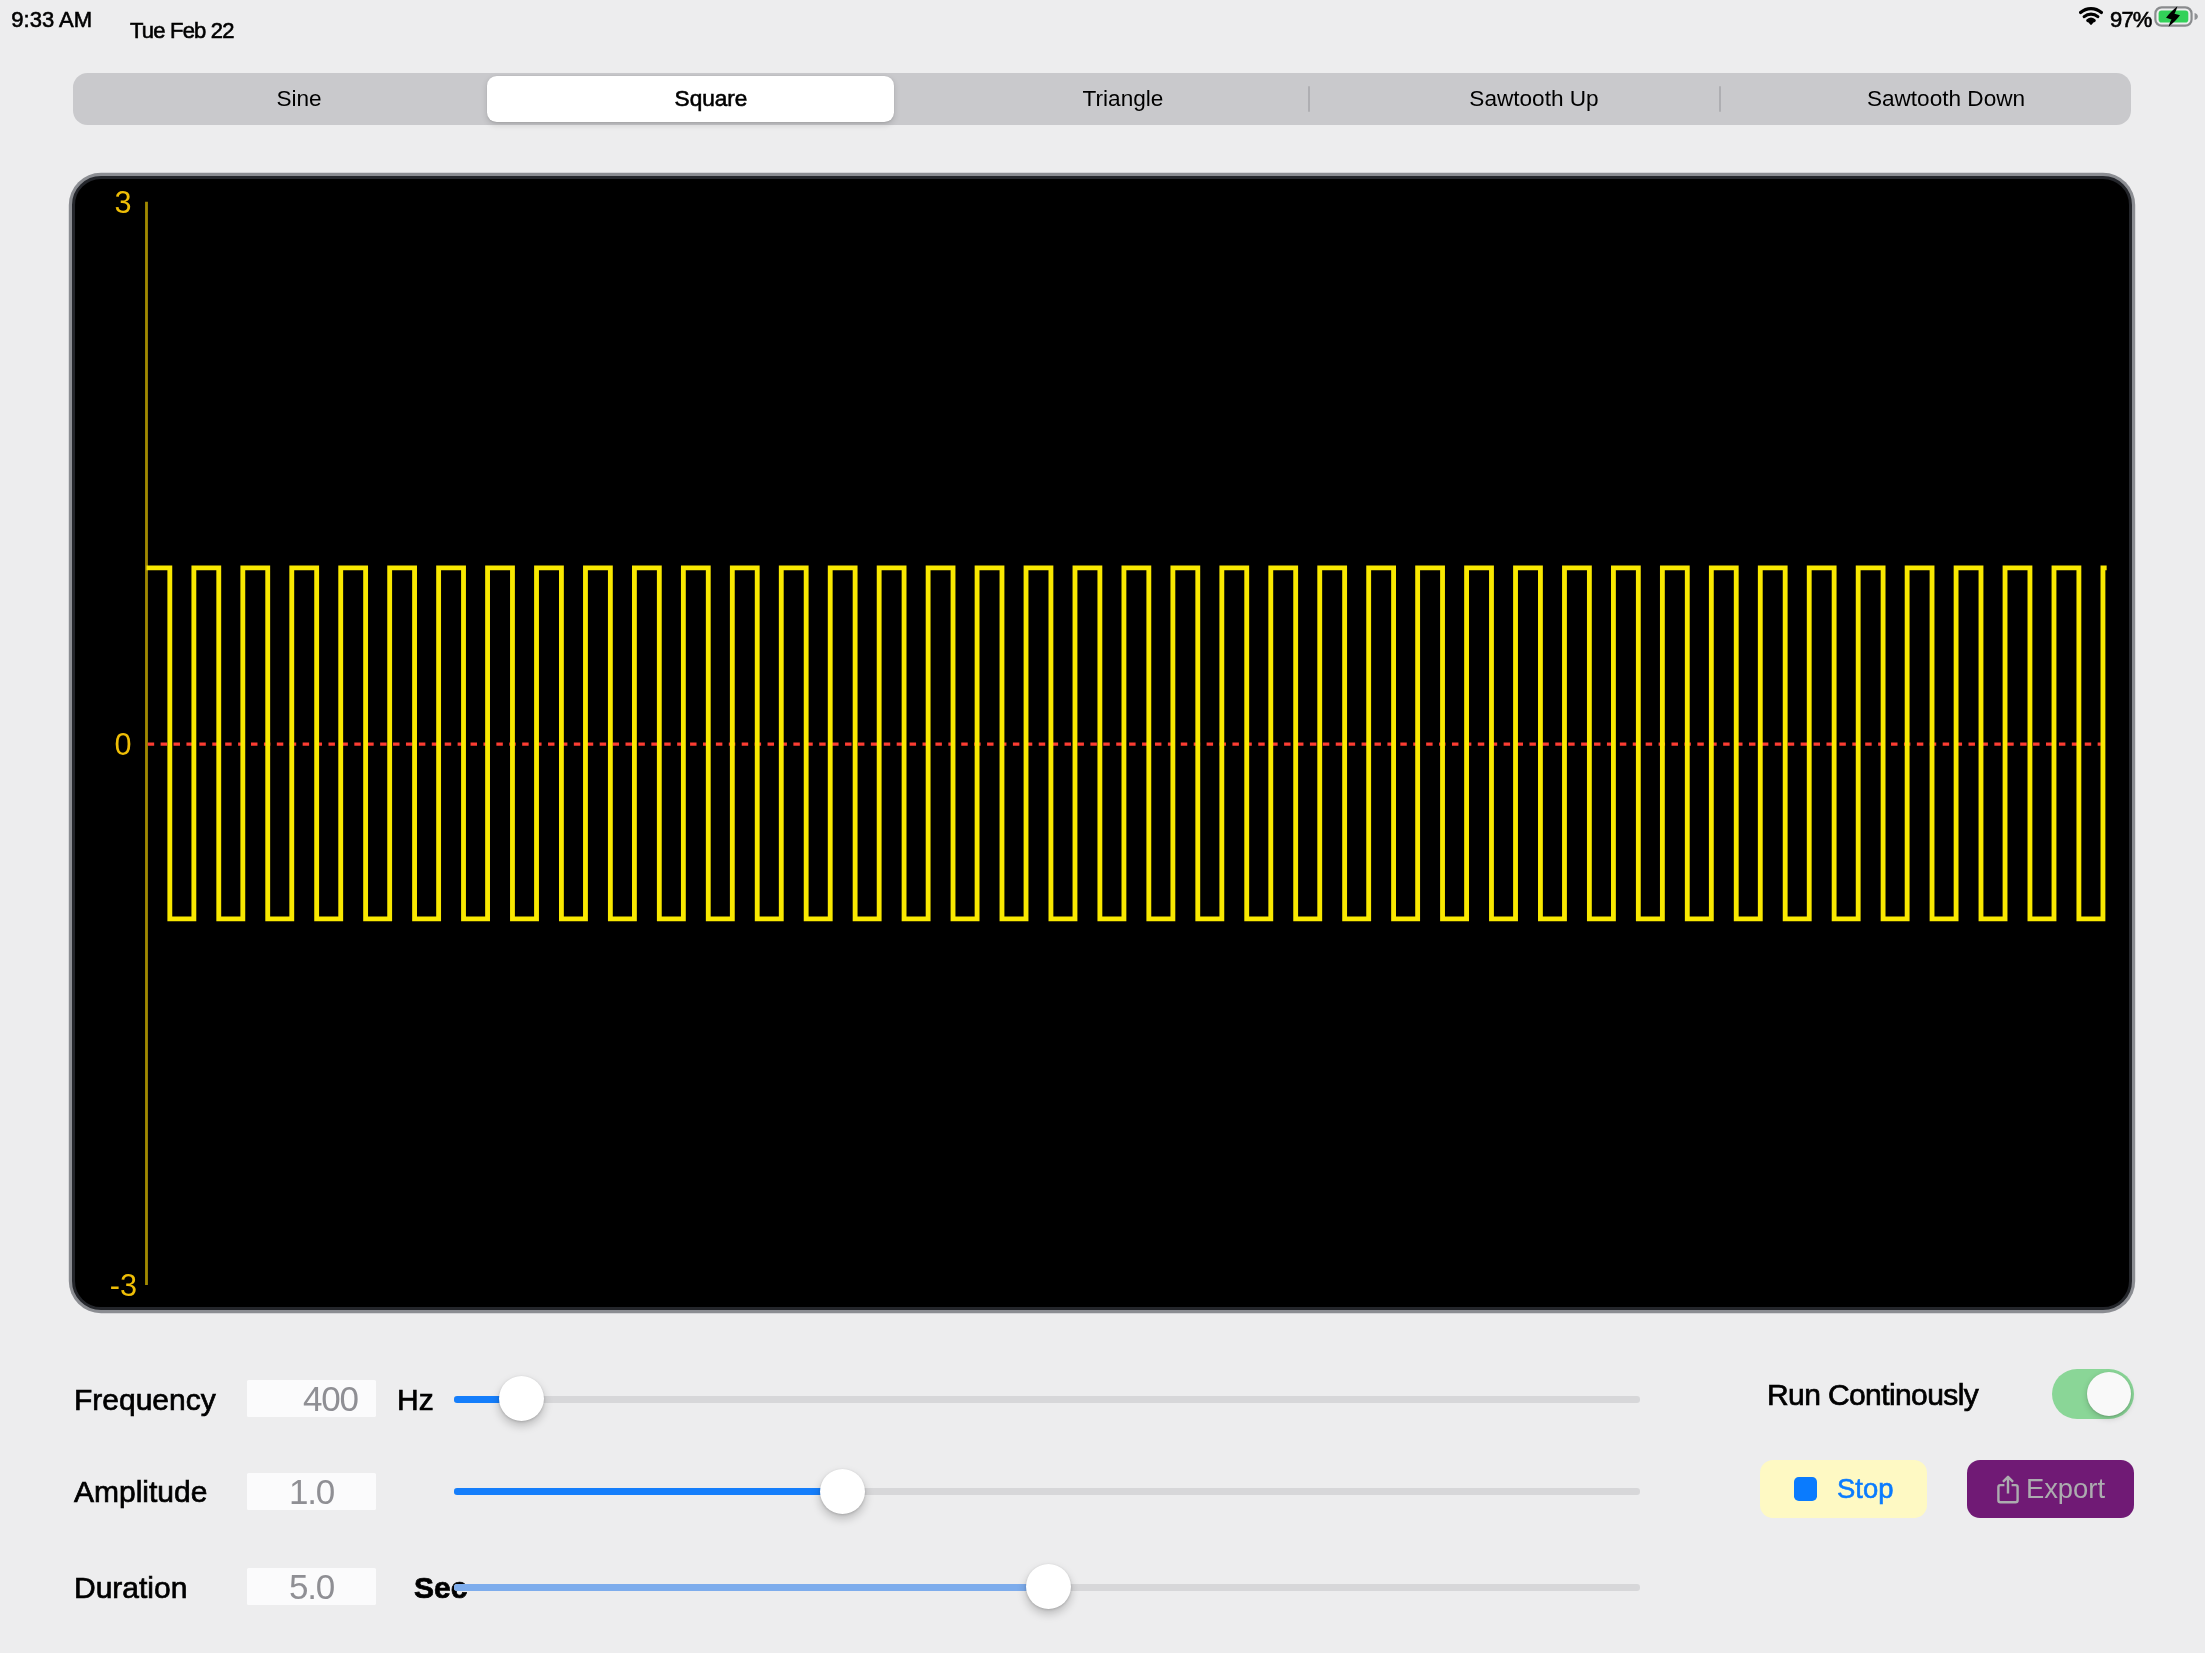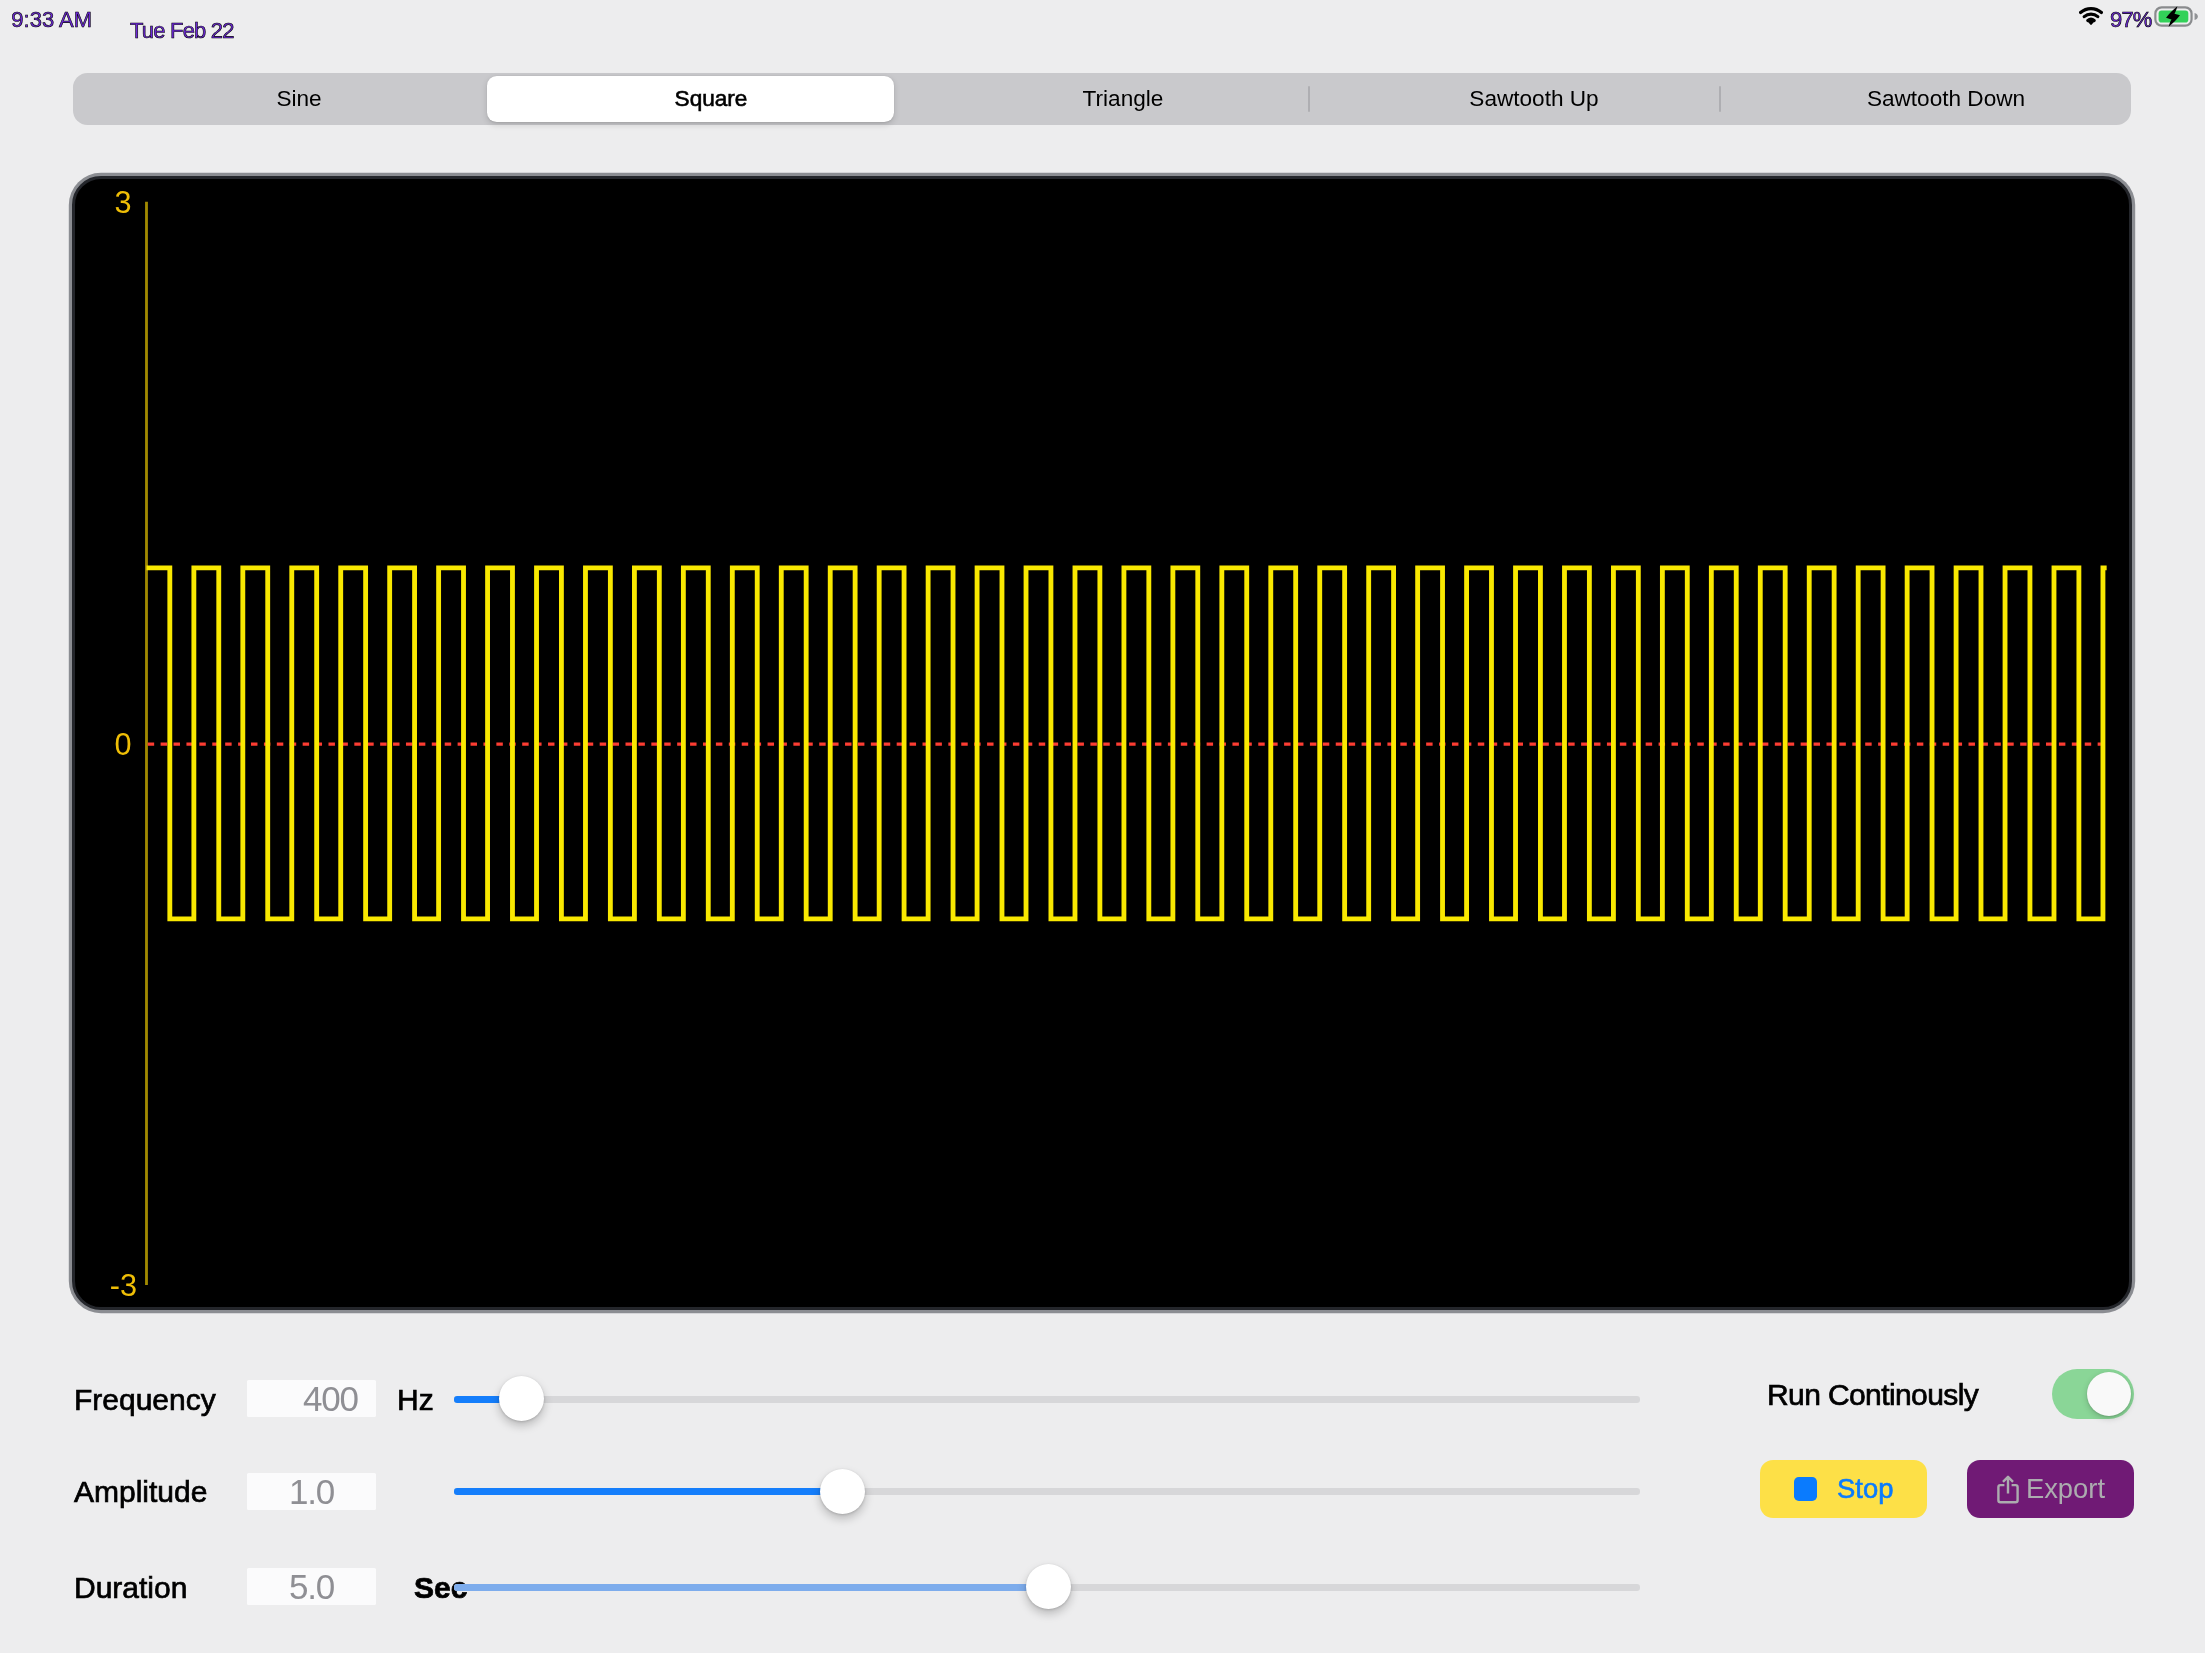--- a/index.html
+++ b/index.html
@@ -1,19 +1,19 @@
 <!DOCTYPE html>
 <html style="font-size:13px"><head>
 <meta charset="utf-8">
 <style>
   * { margin:0; padding:0; box-sizing:border-box; }
   html,body { width:2205px; height:1653px; }
   body { background:#EDEDEE; font-family:"Liberation Sans", sans-serif; position:relative; overflow:hidden; }
   .abs { position:absolute; }
-  .statustext { font-size:22px; font-weight:400; -webkit-text-stroke:0.6px #000; color:#6d28d9; }
+  .statustext { font-size:22px; font-weight:400; -webkit-text-stroke:0.6px #000; color:#000000; }
   
   .seg-track { left:73px; top:73px; width:2058px; height:52px; background:#C9C9CC; border-radius:14.5px; }
   .seg-sep { width:2.4px; height:26px; top:86px; background:#AEAEB2; border-radius:1.6px; }
   .seg-thumb { left:487px; top:76px; width:407px; height:46px; background:#FFFFFF; border-radius:9.7px;
                box-shadow:0 2.4px 6.5px rgba(0,0,0,0.14), 0 0.8px 1.6px rgba(0,0,0,0.08); }
   .seg-label { top:73px; height:52px; width:412px; display:flex; align-items:center; justify-content:center;
                font-size:22.6px; color:#000;padding-left:40px; }
   
   .scope { left:72px; top:176px; width:2060px; height:1134px; background:#000;
            border:3.6px solid #24262B; border-radius:29px; box-shadow:0 0 0 3.2px #8B8D92; }
@@ -84,21 +84,21 @@
 <div class="abs rowlabel" style="left:414px; top:1568px;font-weight:bold;">Sec</div>
 <div class="abs track" style="left:454px; top:1584px; width:1186px;"></div>
 <div class="abs trackfill" style="left:454px; top:1584px; width:594px; background:#7DACEC;"></div>
 <div class="abs thumb" style="left:1026px; top:1564px;"></div>
 
 <div class="abs rowlabel" style="left:1760px; top:1375px; letter-spacing:-0.6px;margin-left:7px;">Run Continously</div>
 <div class="abs" style="left:2052px; top:1369px; width:82px; height:50px; border-radius:25px; background:#8AD697;"></div>
 <div class="abs" style="left:2087px; top:1372px; width:44px; height:44px; border-radius:50%; background:#F9F9F9;
      box-shadow:0 2.4px 6.5px rgba(0,0,0,0.18), 0 0.8px 1.6px rgba(0,0,0,0.12);"></div>
 
-<div class="abs btn" style="left:1760px; top:1460px; background:#fde047; gap:20px;">
+<div class="abs btn" style="left:1760px; top:1460px; background:#fef9c3; gap:20px;">
   <div style="width:23.4px; height:23.4px; border-radius:4.8px; background:#0A7BFE;"></div>
   <div style="font-size:27.4px; -webkit-text-stroke:0.6px #0A7BFE; color:#0A7BFE;">Stop</div>
 </div>
 <div class="abs btn" style="left:1967px; top:1460px; background:#701a75; gap:6px;">
   <svg width="24" height="31" viewBox="0 0 30 38">
     <path d="M10.5 13.5 H5.5 A2.5 2.5 0 0 0 3 16 V32.5 A2.5 2.5 0 0 0 5.5 35 H24.5 A2.5 2.5 0 0 0 27 32.5 V16 A2.5 2.5 0 0 0 24.5 13.5 H19.5" fill="none" stroke="#ACACAF" stroke-width="3"></path>
     <path d="M15 24 V3.5 M8.7 9.5 L15 3.2 L21.3 9.5" fill="none" stroke="#ACACAF" stroke-width="3" stroke-linejoin="round"></path>
   </svg>
   <div style="font-size:27.4px; color:#ACACAF;">Export</div>
 </div>

